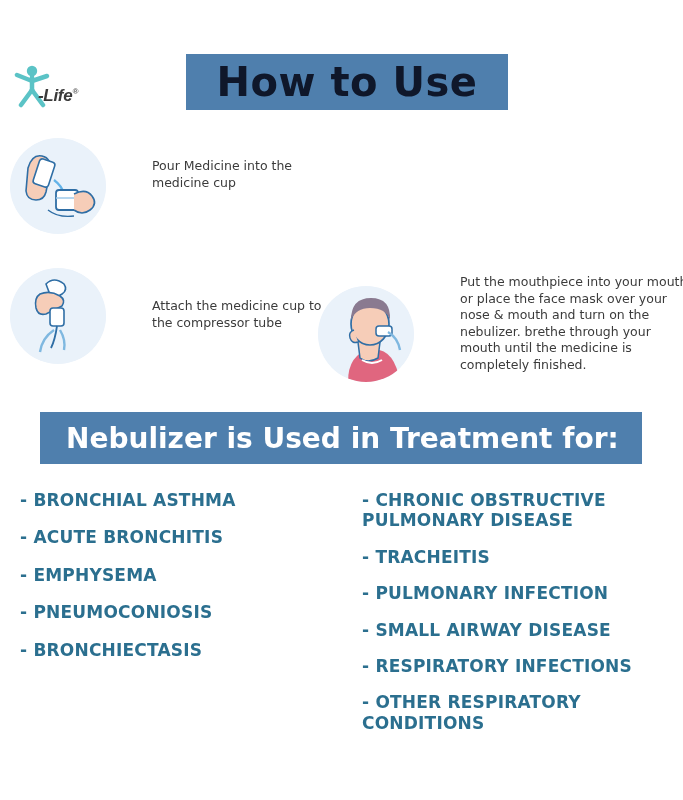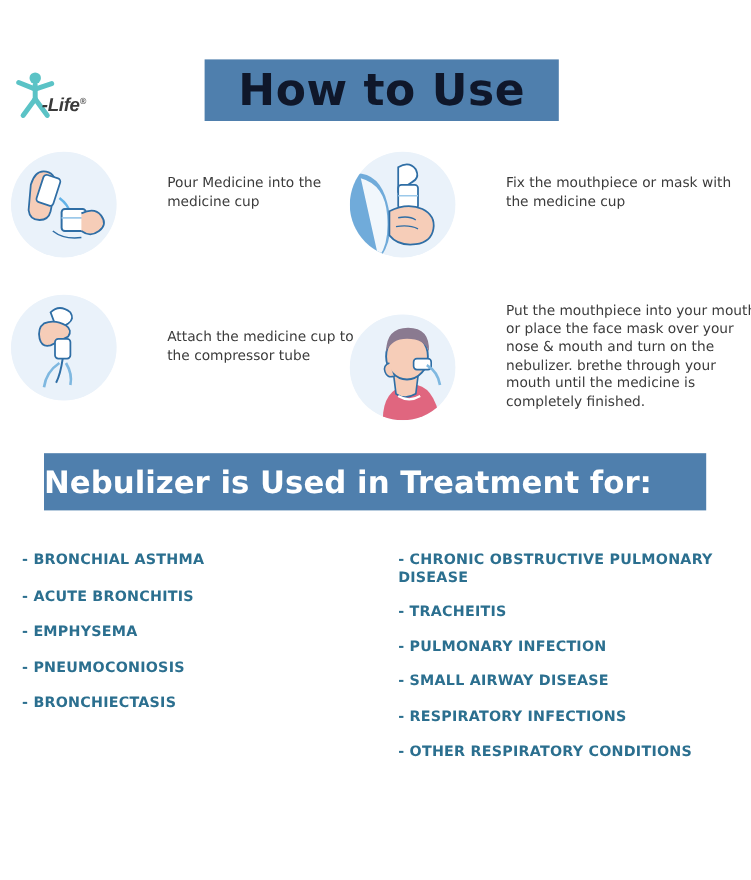--- a/index.html
+++ b/index.html
@@ -115,39 +115,39 @@
     width: 602px;
     height: 52px;
     background: #4f7fad;
     display: flex;
     align-items: center;
   }
   .section-banner .section-text {
     color: #ffffff;
     font-size: 28px;
     font-weight: bold;
+    padding-left: 26px;
     font-family: "DejaVu Sans", sans-serif;
   }
 
   
   .list-col {
     position: absolute;
     font-family: "DejaVu Sans", sans-serif;
   }
   #col-left { left: 20px; top: 490px; width: 330px; }
   #col-right { left: 362px; top: 490px; width: 320px; }
 
   .cond-item {
     color: #2b6f8f;
-    font-size: 13px;
+    font-size: 17px;
     font-weight: bold;
     letter-spacing: 0.2px;
     margin-bottom: 17px;
     line-height: 1.2;
-    margin-top: 12px;
   }
   #col-right .cond-item { margin-bottom: 16px; }
 </style>
 </head>
 <body>
 
 <div class="page">
 
   <div class="logo">
     <svg class="logo-figure" viewBox="0 0 40 44">
@@ -174,36 +174,20 @@
         <path d="M44 42 q8 6 10 14" stroke="#63b3e8" stroke-width="2.2" fill="none"></path>
         <rect x="46" y="52" width="22" height="20" rx="3" fill="#ffffff" stroke="#2f6ea5" stroke-width="1.8"></rect>
         <path d="M46 60 h22" stroke="#9cc9ea" stroke-width="1.5"></path>
         <path d="M64 56 q12 -6 18 2 q6 8 -2 14 q-8 6 -16 0" fill="#f6cdb8" stroke="#2f6ea5" stroke-width="1.6"></path>
         <path d="M38 72 q10 8 26 6" stroke="#2f6ea5" stroke-width="1.4" fill="none"></path>
       </svg>
     </div>
     <div class="step-text">Pour Medicine into the medicine cup</div>
   </div>
 
-  <div class="step" id="step2">
-    <div class="step-circle">
-      <svg viewBox="0 0 96 96" width="96" height="96">
-        <circle cx="48" cy="48" r="48" fill="#eaf2fa"></circle>
-        <path d="M0 20 q26 -4 34 26 q8 30 -6 50 H0 z" fill="#5a9fd4" opacity="0.85"></path>
-        <path d="M10 24 q22 6 24 34 q2 26 -8 38" fill="#ffffff" opacity="0.9"></path>
-        <path d="M44 14 q10 -6 16 2 q4 8 -4 12 l-12 8 z" fill="#ffffff" stroke="#2f6ea5" stroke-width="1.6"></path>
-        <rect x="44" y="30" width="18" height="22" rx="3" fill="#ffffff" stroke="#2f6ea5" stroke-width="1.6"></rect>
-        <path d="M44 40 h18" stroke="#9cc9ea" stroke-width="1.4"></path>
-        <path d="M36 54 q16 -8 30 -2 q12 6 10 18 q-2 12 -16 14 q-16 2 -24 -8 z" fill="#f6cdb8" stroke="#2f6ea5" stroke-width="1.6"></path>
-        <path d="M44 60 q10 -2 16 2" stroke="#2f6ea5" stroke-width="1.3" fill="none"></path>
-        <path d="M42 68 q12 -2 20 2" stroke="#2f6ea5" stroke-width="1.3" fill="none"></path>
-      </svg>
-    </div>
-    <div class="step-text">Fix the mouthpiece or mask with the medicine cup</div>
-  </div>
 
   <div class="step" id="step3">
     <div class="step-circle">
       <svg viewBox="0 0 96 96" width="96" height="96">
         <circle cx="48" cy="48" r="48" fill="#eaf2fa"></circle>
         <path d="M36 16 q8 -8 18 0 q4 6 -2 10 l-10 6 z" fill="#ffffff" stroke="#2f6ea5" stroke-width="1.6"></path>
         <path d="M30 26 q10 -4 20 2 q6 4 2 10 l-16 8 q-8 2 -10 -6 q-2 -10 4 -14 z" fill="#f6cdb8" stroke="#2f6ea5" stroke-width="1.6"></path>
         <rect x="40" y="40" width="14" height="18" rx="3" fill="#ffffff" stroke="#2f6ea5" stroke-width="1.6"></rect>
         <path d="M47 58 q-2 14 -6 22" stroke="#2f6ea5" stroke-width="1.8" fill="none"></path>
         <path d="M44 62 q-12 8 -14 22" stroke="#7fb8e0" stroke-width="2.4" fill="none"></path>

